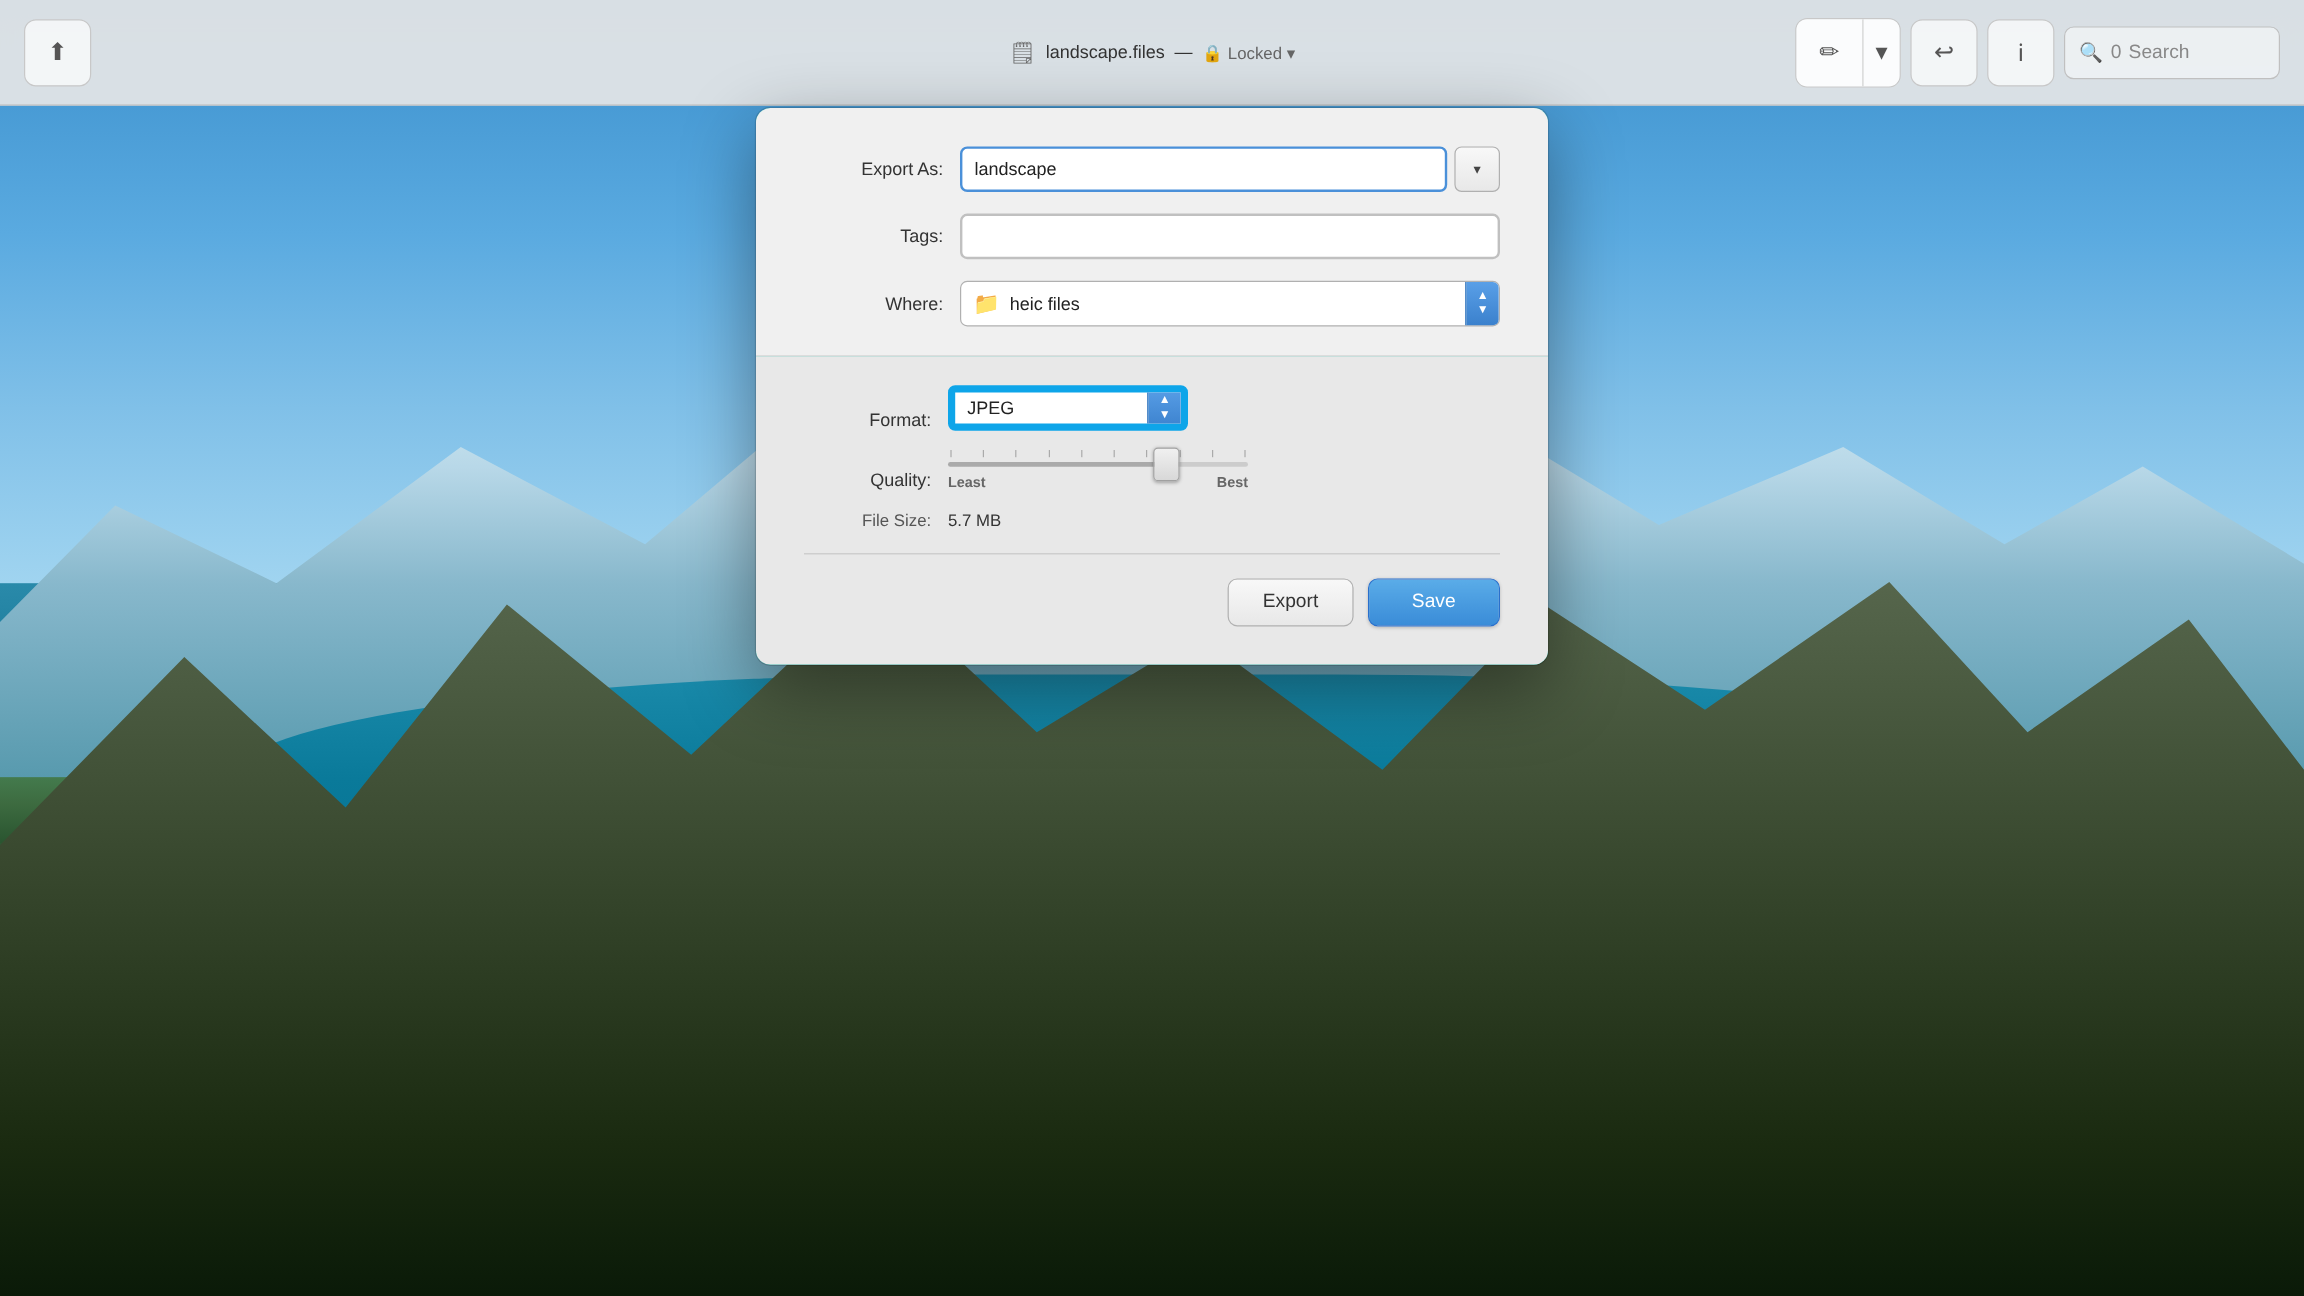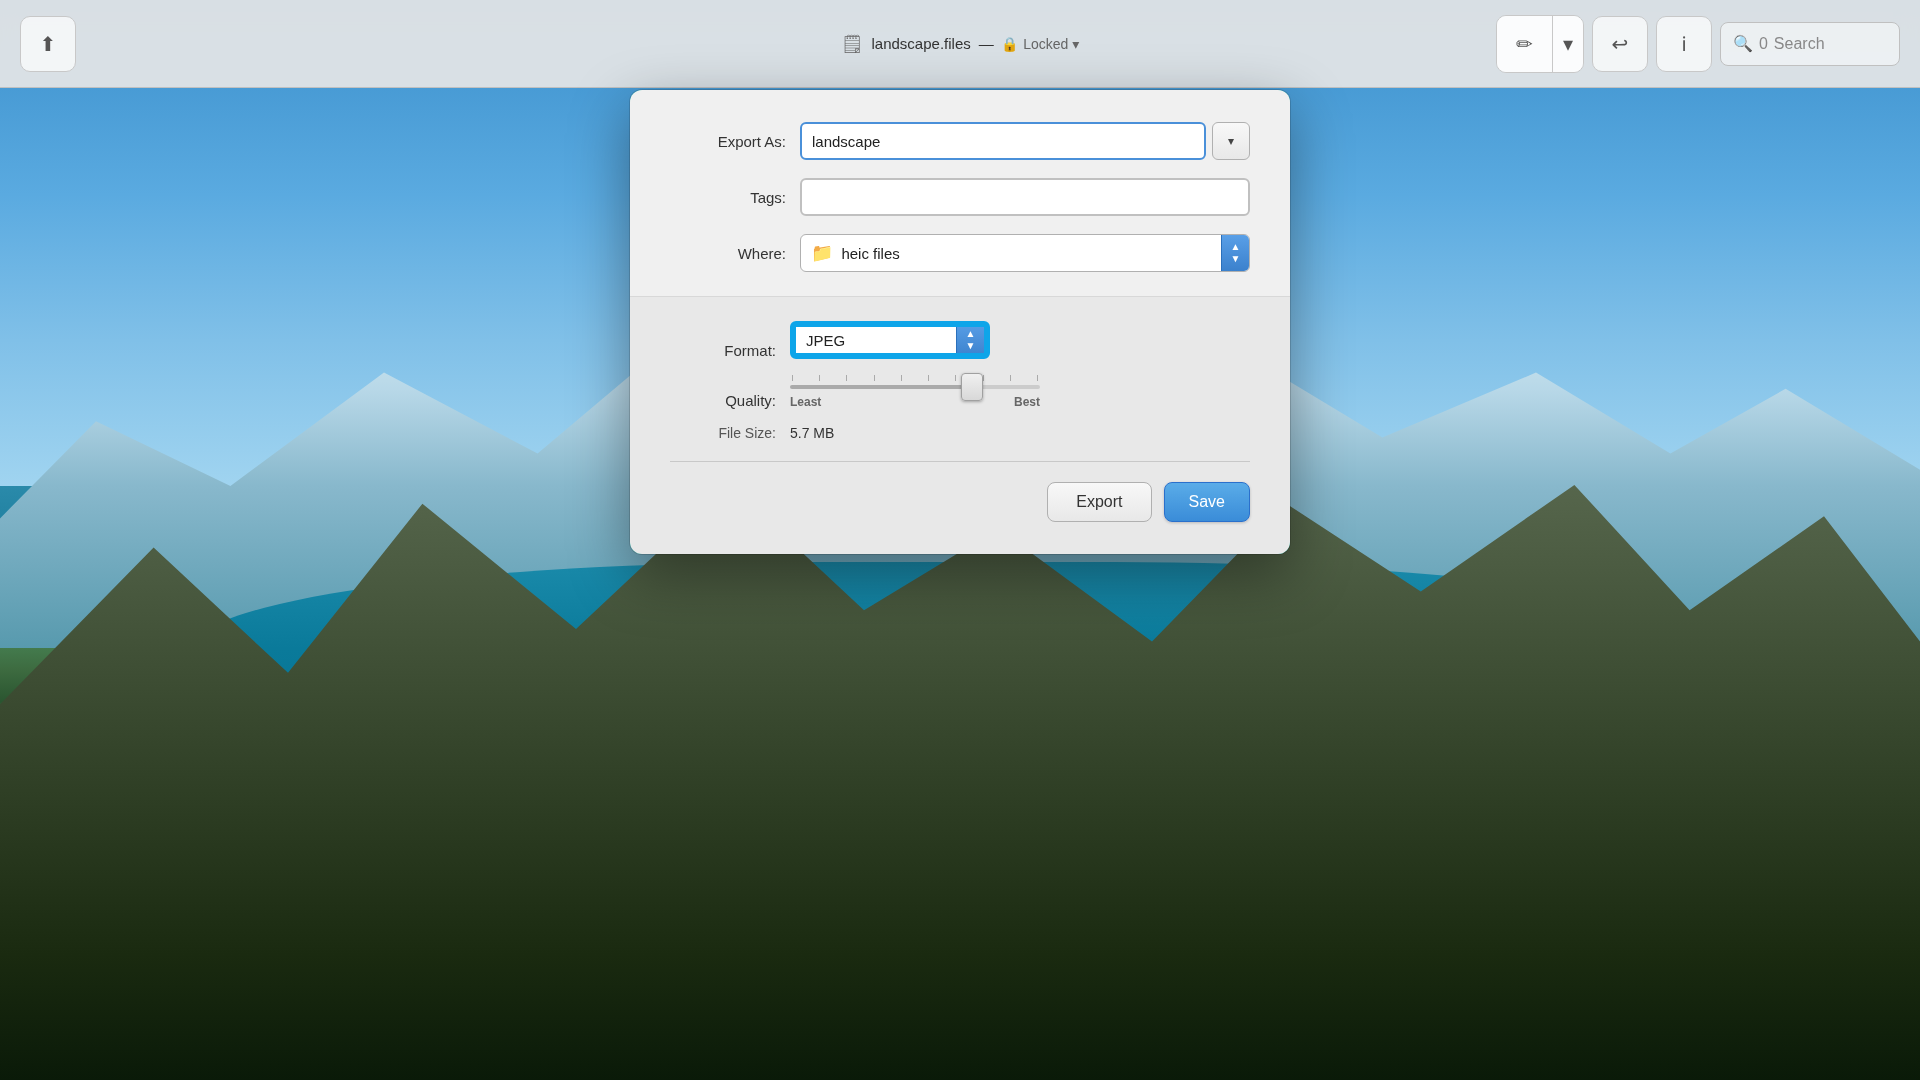--- a/index.html
+++ b/index.html
@@ -470,21 +470,21 @@
       border: 1px solid #b0b0b0;
       border-radius: 8px;
       background: linear-gradient(180deg, #f8f8f8, #e8e8e8);
       font-size: 16px;
       color: #333;
       cursor: pointer;
       font-weight: 400;
     }
 
     .btn-save {
-      padding: 10px 24px;
+      padding: 10px 36px;
       border: 1px solid #2a70cc;
       border-radius: 8px;
       background: linear-gradient(180deg, #5aace8, #3a8cd8);
       font-size: 16px;
       color: white;
       cursor: pointer;
       font-weight: 500;
       box-shadow: 0 1px 3px rgba(0,0,0,0.2);
     }
   </style>

